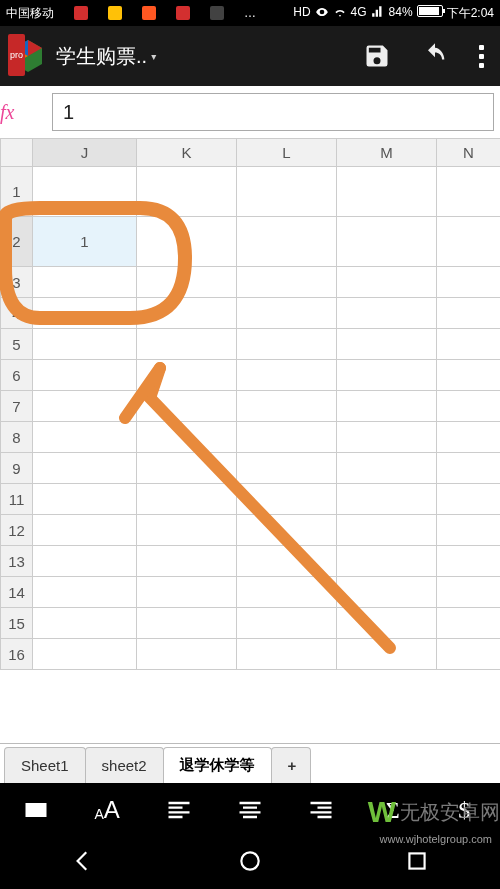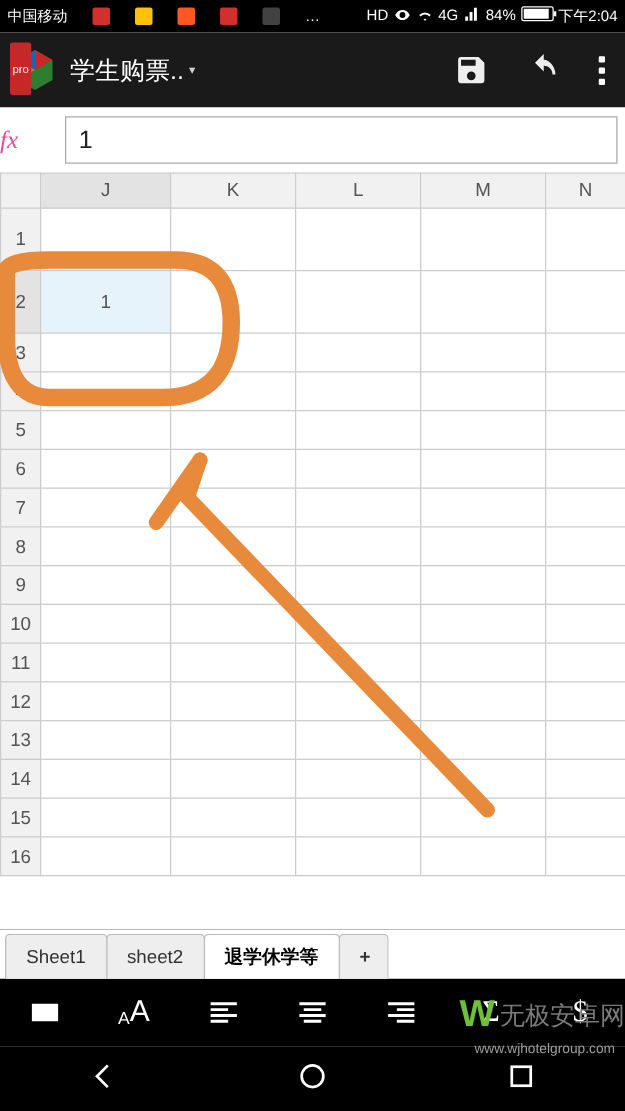--- a/index.html
+++ b/index.html
@@ -218,28 +218,20 @@
         </tr>
     <tr>
           <th class="row-head">9</th>
           <td class="cell"></td>
           <td class="cell"></td>
           <td class="cell"></td>
           <td class="cell"></td>
           <td class="cell"></td>
         </tr>
     <tr>
-          <th class="row-head">10</th>
-          <td class="cell"></td>
-          <td class="cell"></td>
-          <td class="cell"></td>
-          <td class="cell"></td>
-          <td class="cell"></td>
-        </tr>
-    <tr>
           <th class="row-head">11</th>
           <td class="cell"></td>
           <td class="cell"></td>
           <td class="cell"></td>
           <td class="cell"></td>
           <td class="cell"></td>
         </tr>
     <tr>
           <th class="row-head">12</th>
           <td class="cell"></td>

